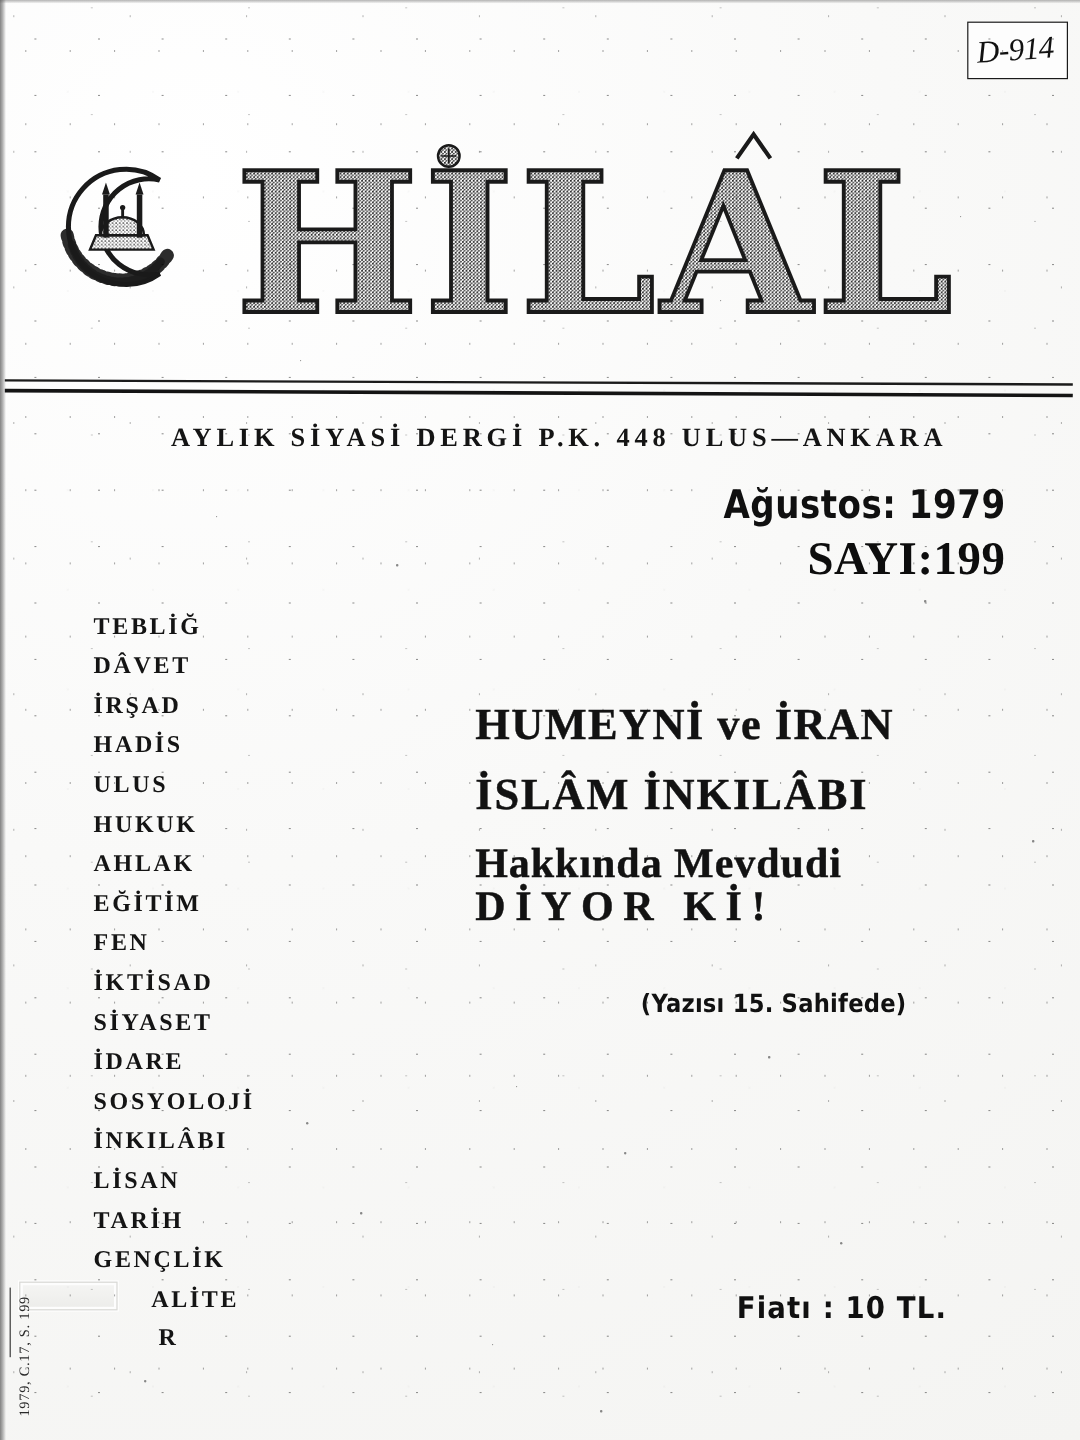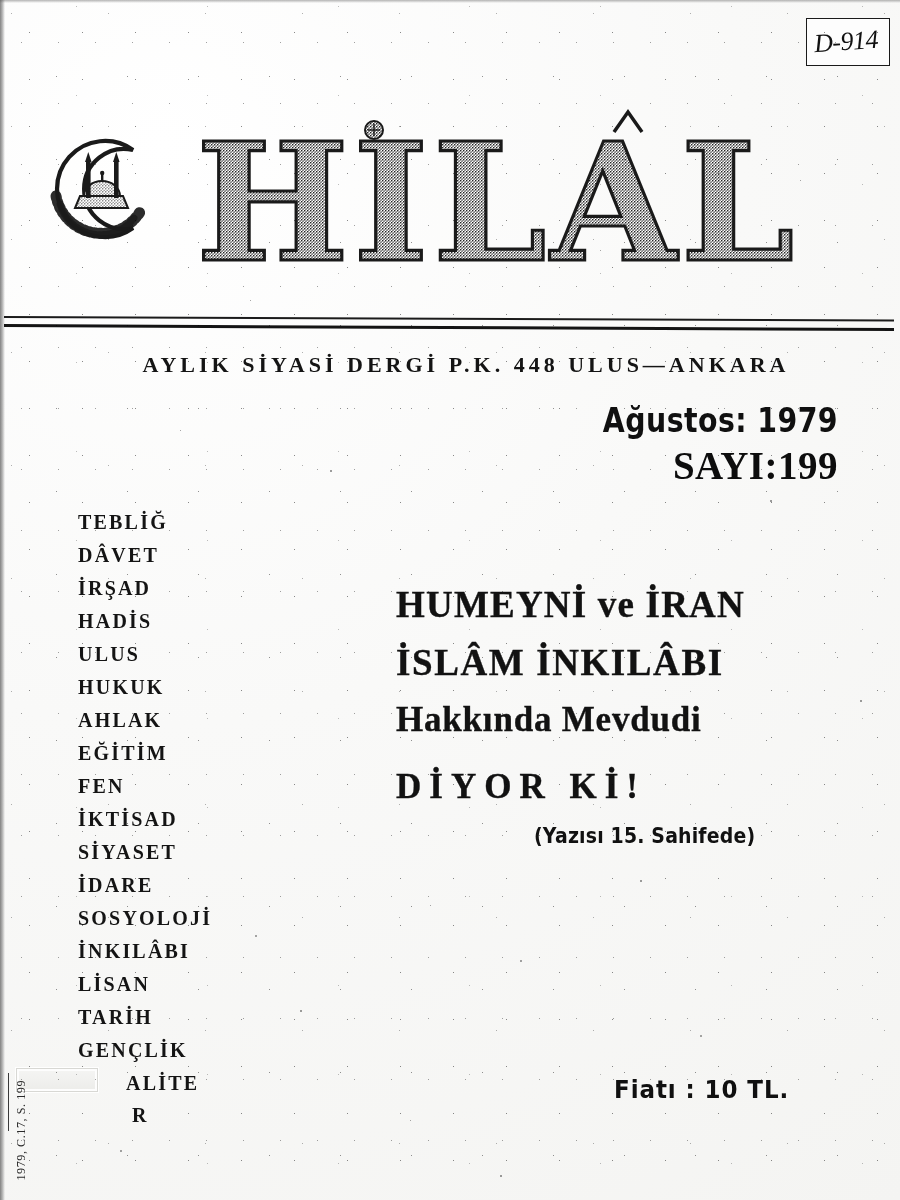--- a/index.html
+++ b/index.html
@@ -175,21 +175,21 @@
   .headline .hl{
     font-family:"Liberation Serif", serif;
     font-weight:700;
     color:#121212;
     white-space:nowrap;
     line-height:1.0;
     -webkit-text-stroke:0.35px #111;
   }
   .hl1{font-size:37px;letter-spacing:1.2px;margin-bottom:21px;}
   .hl2{font-size:37px;letter-spacing:1.6px;margin-bottom:21px;}
-  .hl3{font-size:35px;letter-spacing:0.8px;margin-bottom:32px;}
+  .hl3{font-size:35px;letter-spacing:0.8px;margin-bottom:1px;}
   .hl4{font-size:35px;letter-spacing:8px;}
 
   .subnote{
     position:absolute;left:534px;top:824px;width:330px;
     font-family:"DejaVu Sans", sans-serif;
     font-weight:700;
     font-size:21px;
     letter-spacing:.2px;
     color:#111;
     transform:scaleX(.9);

